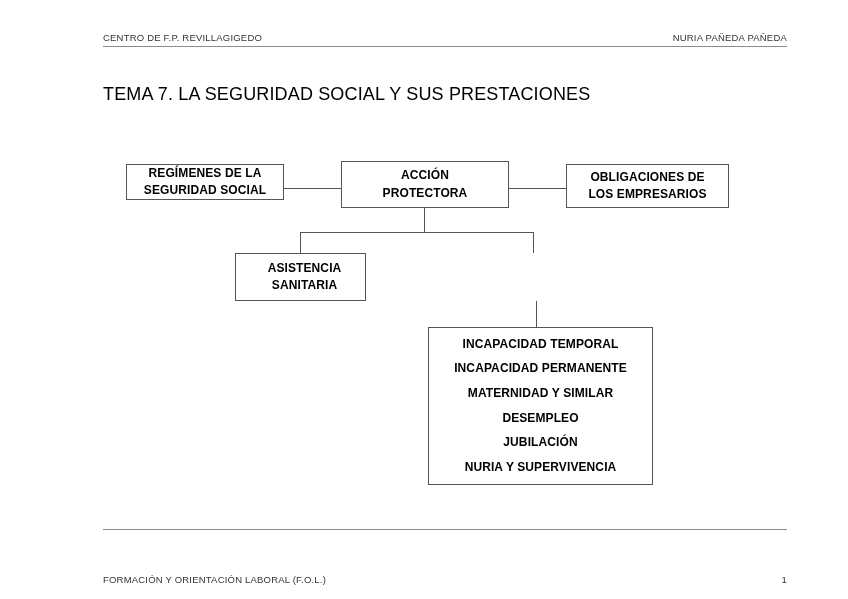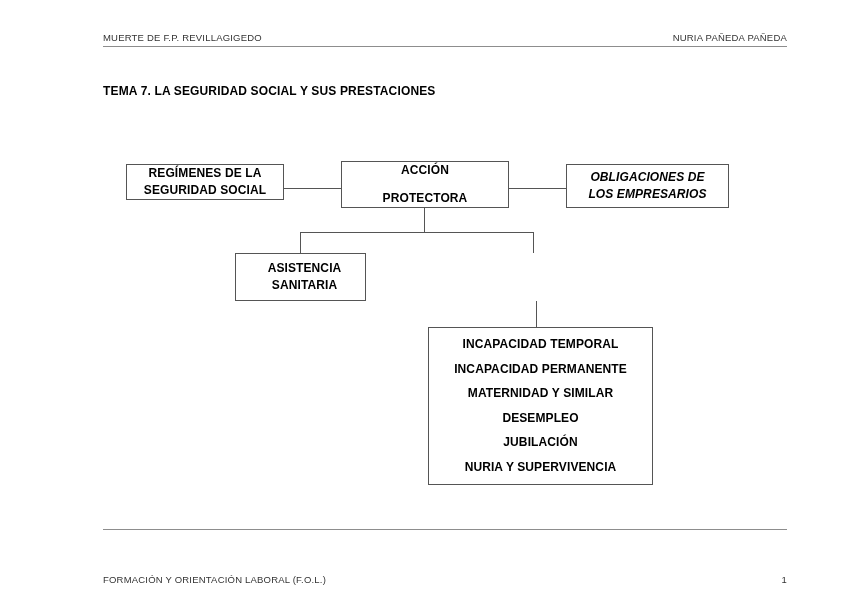--- a/index.html
+++ b/index.html
@@ -42,22 +42,22 @@
     width: 684px;
     height: 1px;
     background: #8d8d8d;
   }
 
   
   .doc-title {
     position: absolute;
     left: 103px;
     top: 84px;
-    font-size: 12px;
-    font-weight: bold;
+    font-size: 18px;
+    font-weight: normal;
     letter-spacing: 0.15px;
     white-space: nowrap;
   }
 
   
   .diagram {
     position: absolute;
     left: 0;
     top: 0;
     width: 848px;
@@ -77,31 +77,31 @@
     font-size: 12px;
     font-weight: bold;
     line-height: 1.45;
     letter-spacing: 0.1px;
     z-index: 2;
   }
   .node .line { display: block; white-space: nowrap; }
 
   
   .node-regimenes   { left: 126px; top: 164px; width: 158px; height: 36px; align-items: center; }
-  .node-accion      { left: 341px; top: 161px; width: 168px; height: 47px; justify-content: space-between; }
-  .node-obligaciones{ left: 566px; top: 164px; width: 163px; height: 44px; font-style: italic; }
+  .node-accion      { left: 341px; top: 161px; width: 168px; height: 47px; }
+  .node-obligaciones{ left: 566px; top: 164px; width: 163px; height: 44px; }
   .node-asistencia  { left: 235px; top: 253px; width: 131px; height: 48px; padding-left: 8px; }
   .node-prestaciones{ left: 463px; top: 253px; width: 147px; height: 48px; }
 
   .node-lista {
     left: 428px;
     top: 327px;
     width: 225px;
     height: 158px;
-    justify-content: flex-end;
+    justify-content: center;
     padding: 4px 20px;
   }
   .node-lista .line { margin: 3.6px 0; }
 
   
   .conn {
     position: absolute;
     background: #555555;
     z-index: 1;
   }
@@ -149,21 +149,21 @@
     white-space: nowrap;
     margin-top: 32px;
   }
   .page-footer .ftr-left  { left: 0; }
   .page-footer .ftr-right { right: 0; }
 </style>
 </head>
 <body>
 
 <div class="page-header">
-  <div class="hdr-left">MUERTE DE F.P. REVILLAGIGEDO</div>
+  <div class="hdr-left">CENTRO DE F.P. REVILLAGIGEDO</div>
   <div class="hdr-right">NURIA PAÑEDA PAÑEDA</div>
   <div class="hdr-rule"></div>
 </div>
 
 <div class="doc-title">TEMA 7. LA SEGURIDAD SOCIAL Y SUS PRESTACIONES</div>
 
 <div class="diagram">
 
   <div class="conn conn-h conn-reg-accion"></div>
   <div class="conn conn-h conn-accion-obl"></div>

